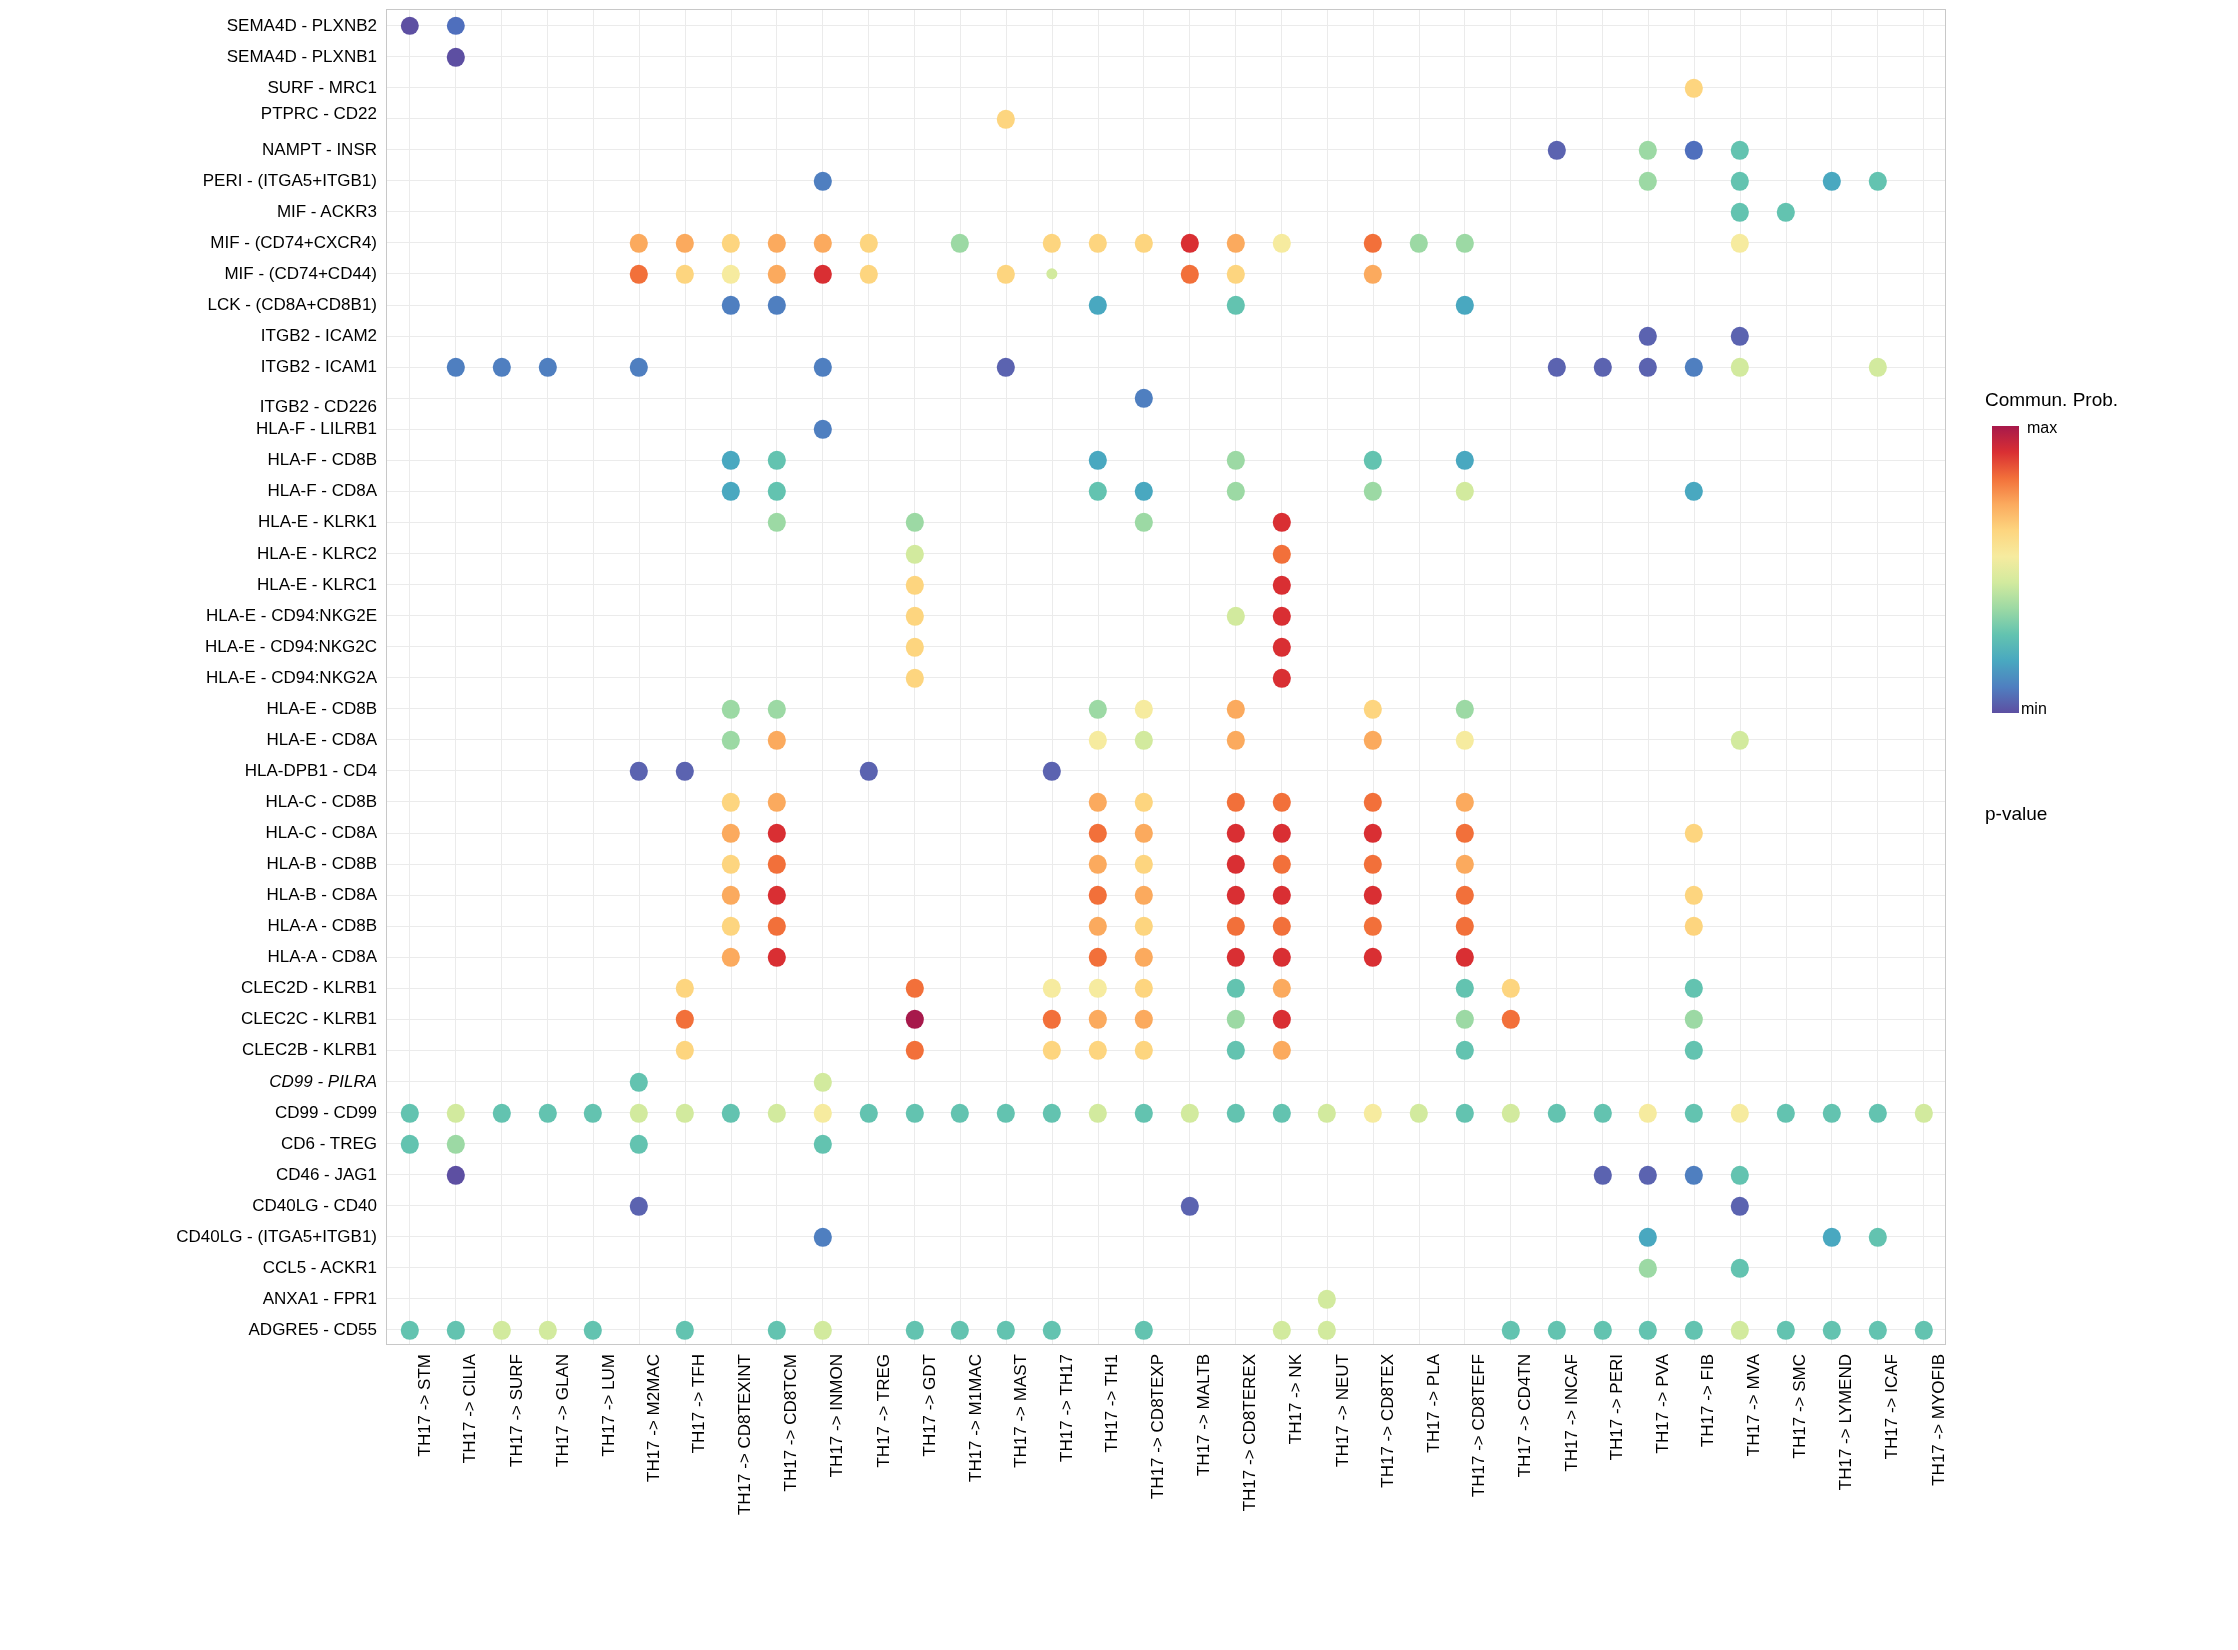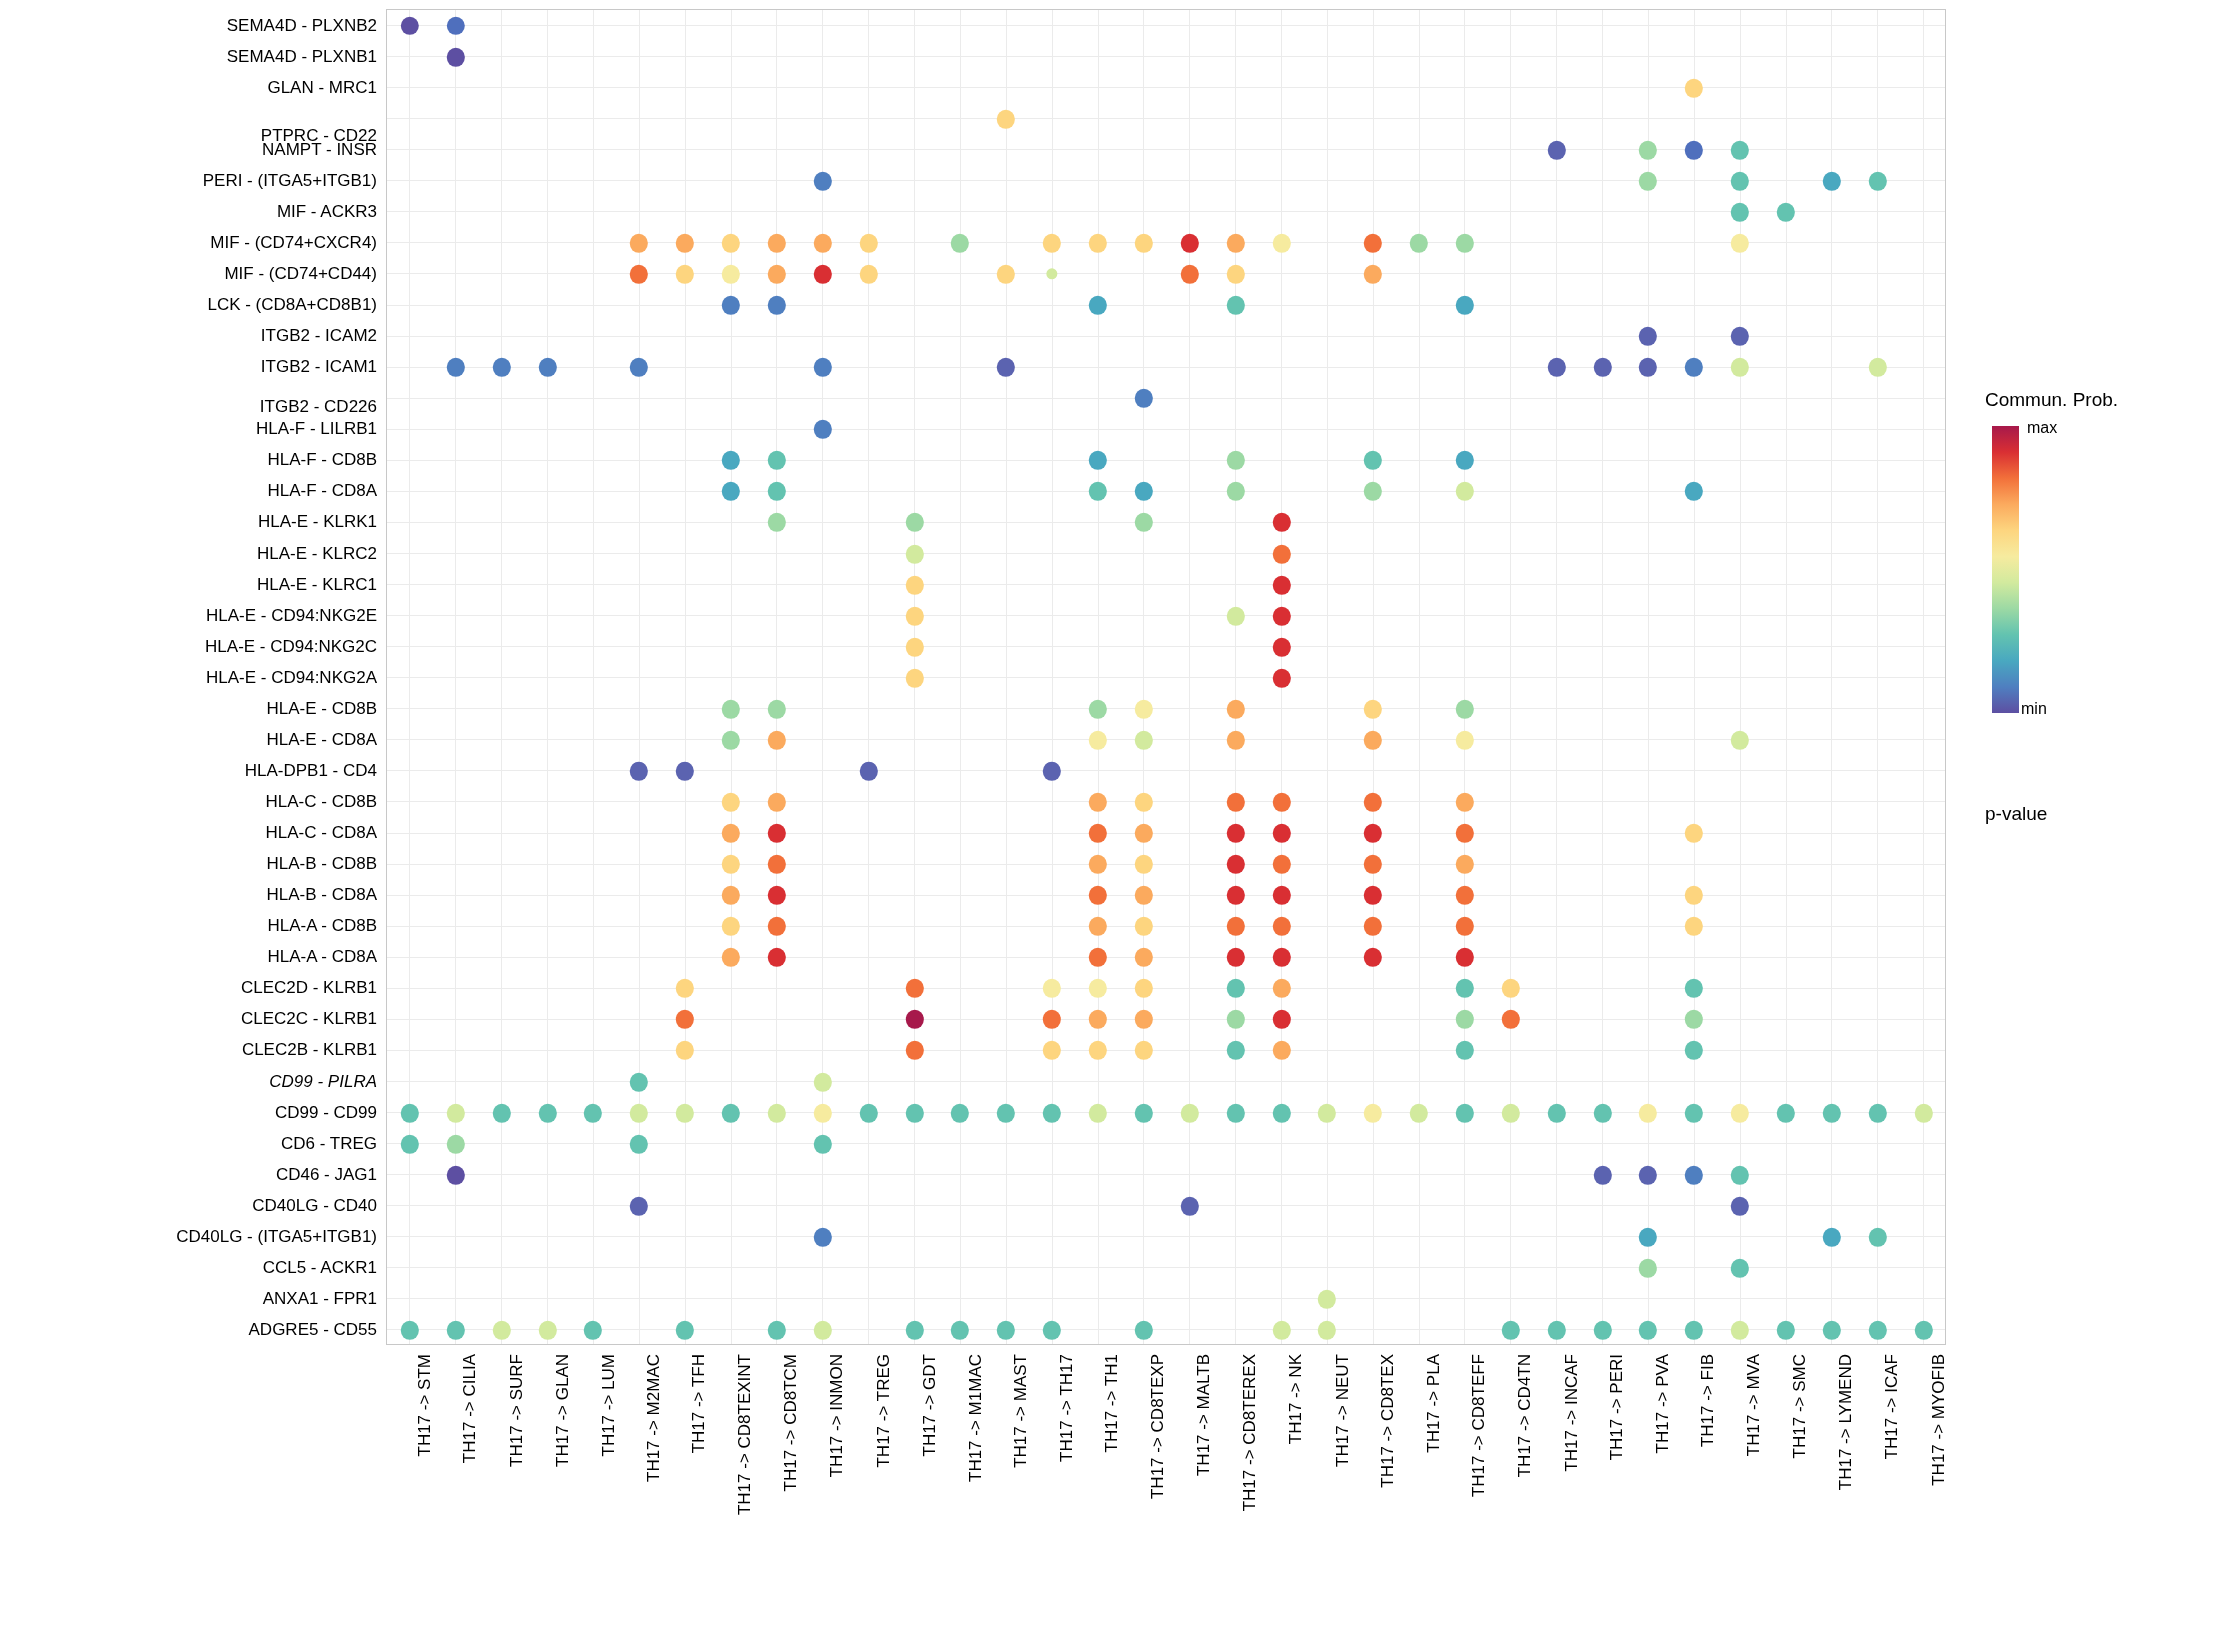--- a/index.html
+++ b/index.html
@@ -445,22 +445,22 @@
       <div class="dot" style="width: 18.4px; height: 18.4px; background: rgb(99, 195, 176); left: 1307px; top: 1320px;"></div>
       <div class="dot" style="width: 18.4px; height: 18.4px; background: rgb(210, 234, 158); left: 1353px; top: 1320px;"></div>
       <div class="dot" style="width: 18.4px; height: 18.4px; background: rgb(99, 195, 176); left: 1399px; top: 1320px;"></div>
       <div class="dot" style="width: 18.4px; height: 18.4px; background: rgb(99, 195, 176); left: 1445px; top: 1320px;"></div>
       <div class="dot" style="width: 18.4px; height: 18.4px; background: rgb(99, 195, 176); left: 1491px; top: 1320px;"></div>
       <div class="dot" style="width: 18.4px; height: 18.4px; background: rgb(99, 195, 176); left: 1537px; top: 1320px;"></div>
     </div>
   <div id="y-axis" style="position: absolute; left: 0px; top: 9.2px; width: 377px; height: 1336px;">
       <div class="ylab" style="top: 15.5px;">SEMA4D - PLXNB2</div>
       <div class="ylab" style="top: 47px;">SEMA4D - PLXNB1</div>
-      <div class="ylab" style="top: 78px;">GLAN - MRC1</div>
-      <div class="ylab" style="top: 126px; margin-left: 33px;">PTPRC - CD22</div>
+      <div class="ylab" style="top: 78px;">SURF - MRC1</div>
+      <div class="ylab" style="top: 104px; margin-left: 33px;">PTPRC - CD22</div>
       <div class="ylab" style="top: 140px;">NAMPT - INSR</div>
       <div class="ylab" style="top: 171px;">PERI - (ITGA5+ITGB1)</div>
       <div class="ylab" style="top: 202px;">MIF - ACKR3</div>
       <div class="ylab" style="top: 233px;">MIF - (CD74+CXCR4)</div>
       <div class="ylab" style="top: 264px;">MIF - (CD74+CD44)</div>
       <div class="ylab" style="top: 295px;">LCK - (CD8A+CD8B1)</div>
       <div class="ylab" style="top: 326px;">ITGB2 - ICAM2</div>
       <div class="ylab" style="top: 357px;">ITGB2 - ICAM1</div>
       <div class="ylab" style="top: 397px;">ITGB2 - CD226</div>
       <div class="ylab" style="top: 419px;">HLA-F - LILRB1</div>

